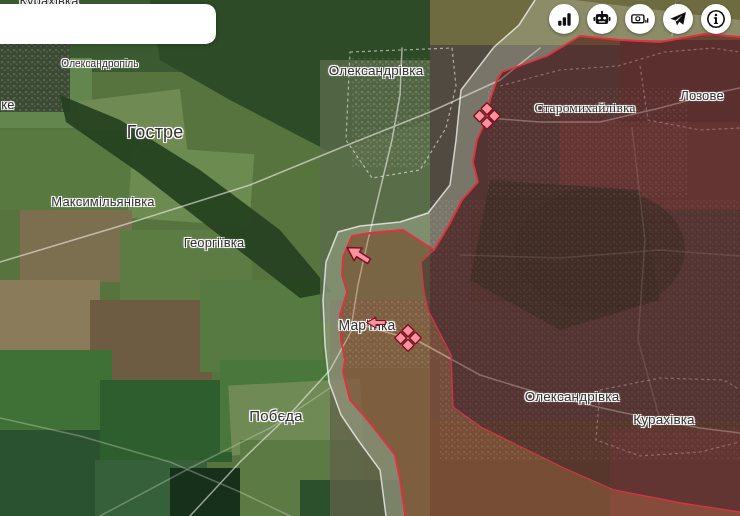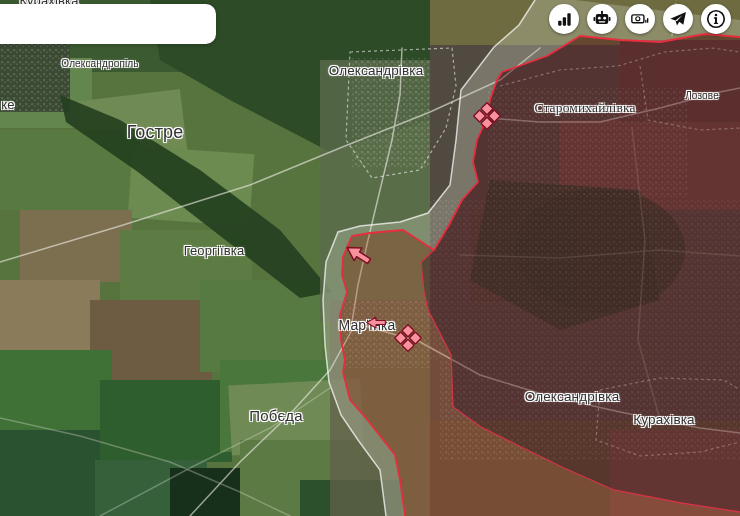--- a/index.html
+++ b/index.html
@@ -137,24 +137,25 @@
              L477,140 L473,162 L478,182 L462,200 L449,225 L434,250 L403,230 L370,233 L352,236
              L343,257 L342,275 L347,292 L340,315 L341,340 L345,360 L343,372 L350,400 L365,417
              L377,432 L395,455 L400,480 L405,516" stroke="#e62e3e"></path>
   </svg>
 
   <div id="labels-layer">
       <span class="map-label" style="left: 49px; top: 0px; font-size: 13px;">Курахівка</span>
       <span class="map-label" style="left: 100px; top: 63px; font-size: 10px;">Олександропіль</span>
       <span class="map-label" style="left: 8px; top: 104px; font-size: 13px;">ке</span>
       <span class="map-label" style="left: 107px; top: 132px; font-size: 18px; margin-left: 48px;">Гостре</span>
-      <span class="map-label" style="left: 214px; top: 242px; font-size: 13px; margin-top: 8px;">Георгіївка</span>
+      <span class="map-label" style="left: 103px; top: 201px; font-size: 13px;">Максимільянівка</span>
+      <span class="map-label" style="left: 214px; top: 242px; font-size: 13px;">Георгіївка</span>
       <span class="map-label" style="left: 376px; top: 70px; font-size: 13.5px;">Олександрівка</span>
       <span class="map-label" style="left: 585px; top: 108px; font-size: 13.5px; font-family: Liberation Serif, serif;">Старомихайлівка</span>
-      <span class="map-label" style="left: 702px; top: 95px; font-size: 10px;">Лозове</span>
+      <span class="map-label" style="left: 702px; top: 95px; font-size: 13px;">Лозове</span>
       <span class="map-label" style="left: 367px; top: 325px; font-size: 14px;">Мар'їнка</span>
       <span class="map-label" style="left: 276px; top: 415px; font-size: 15px;">Побєда</span>
       <span class="map-label" style="left: 572px; top: 396px; font-size: 13.5px;">Олександрівка</span>
       <span class="map-label" style="left: 664px; top: 419px; font-size: 13.5px;">Курахівка</span>
     </div>
 
   <div id="markers-layer">
       <div class="map-marker" style="left: 487px; top: 118px; transform: translate(-50%, -50%) rotate(0deg) scale(1);"><svg width="27" height="27" viewBox="0 0 27 27" style="overflow:visible">
           <g transform="rotate(45 13.5 13.5)" fill="#f7919e" stroke="#7d1021" stroke-width="1.4">
             <rect x="4" y="4" width="8.6" height="8.6" rx="0.8"></rect>

